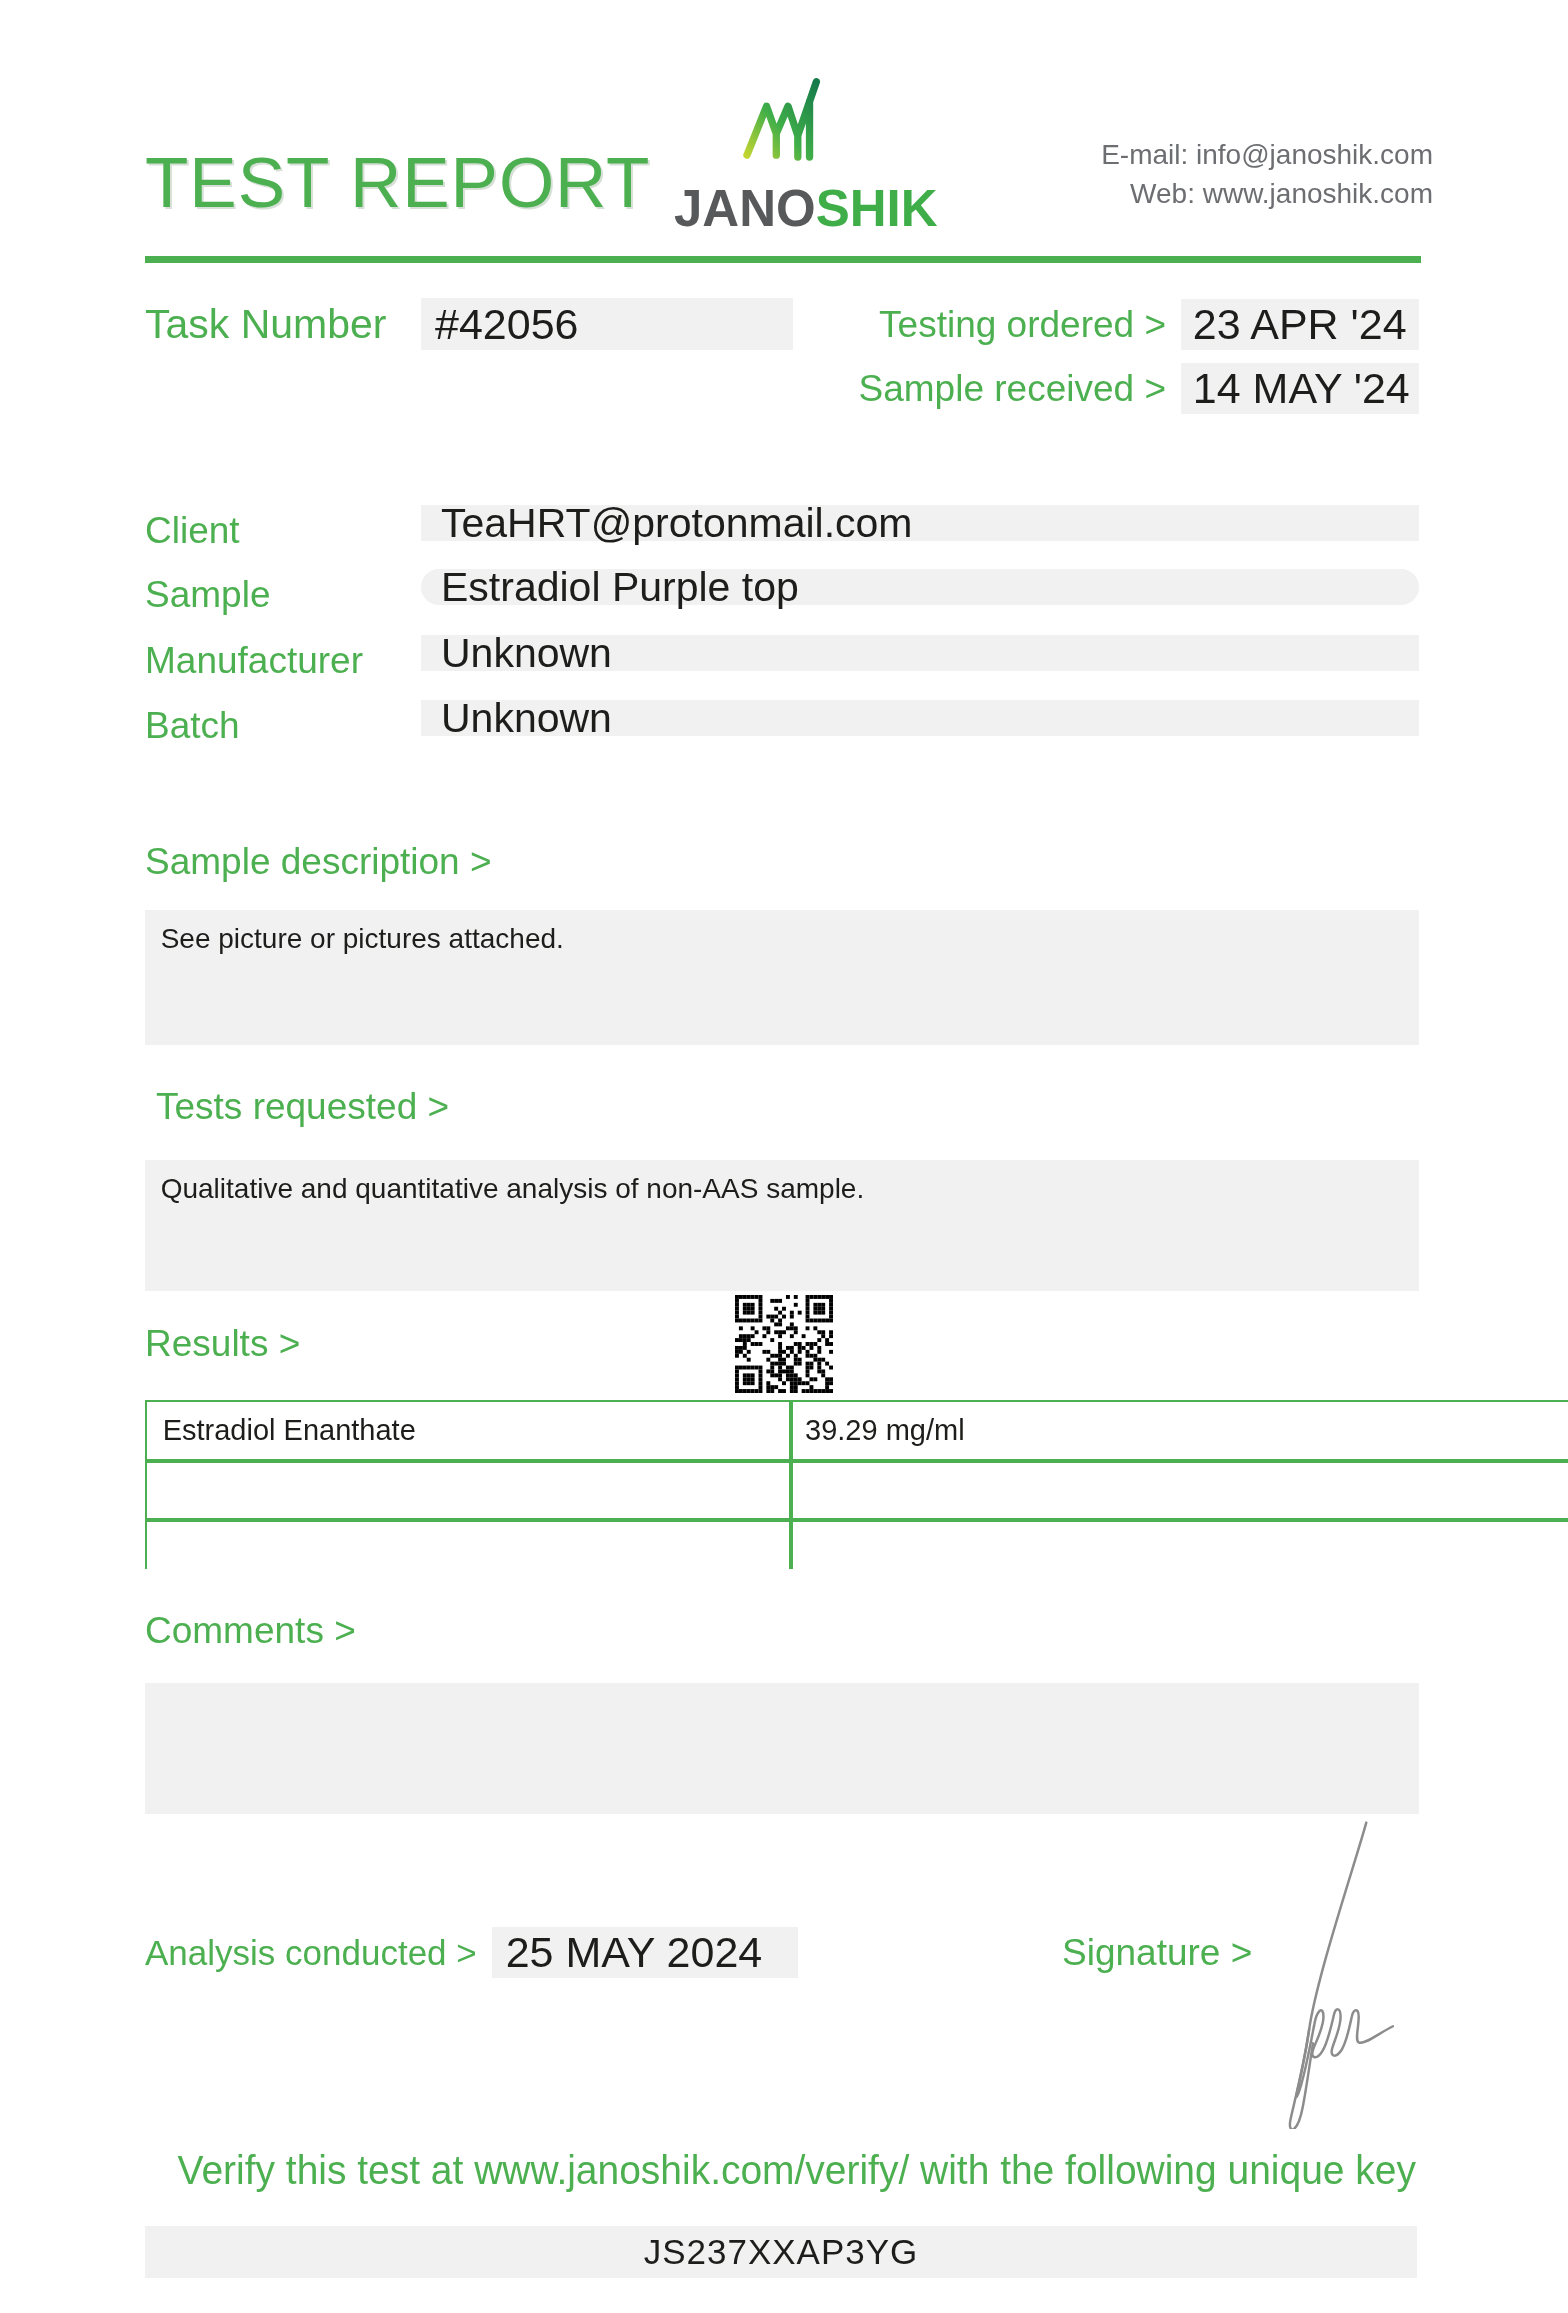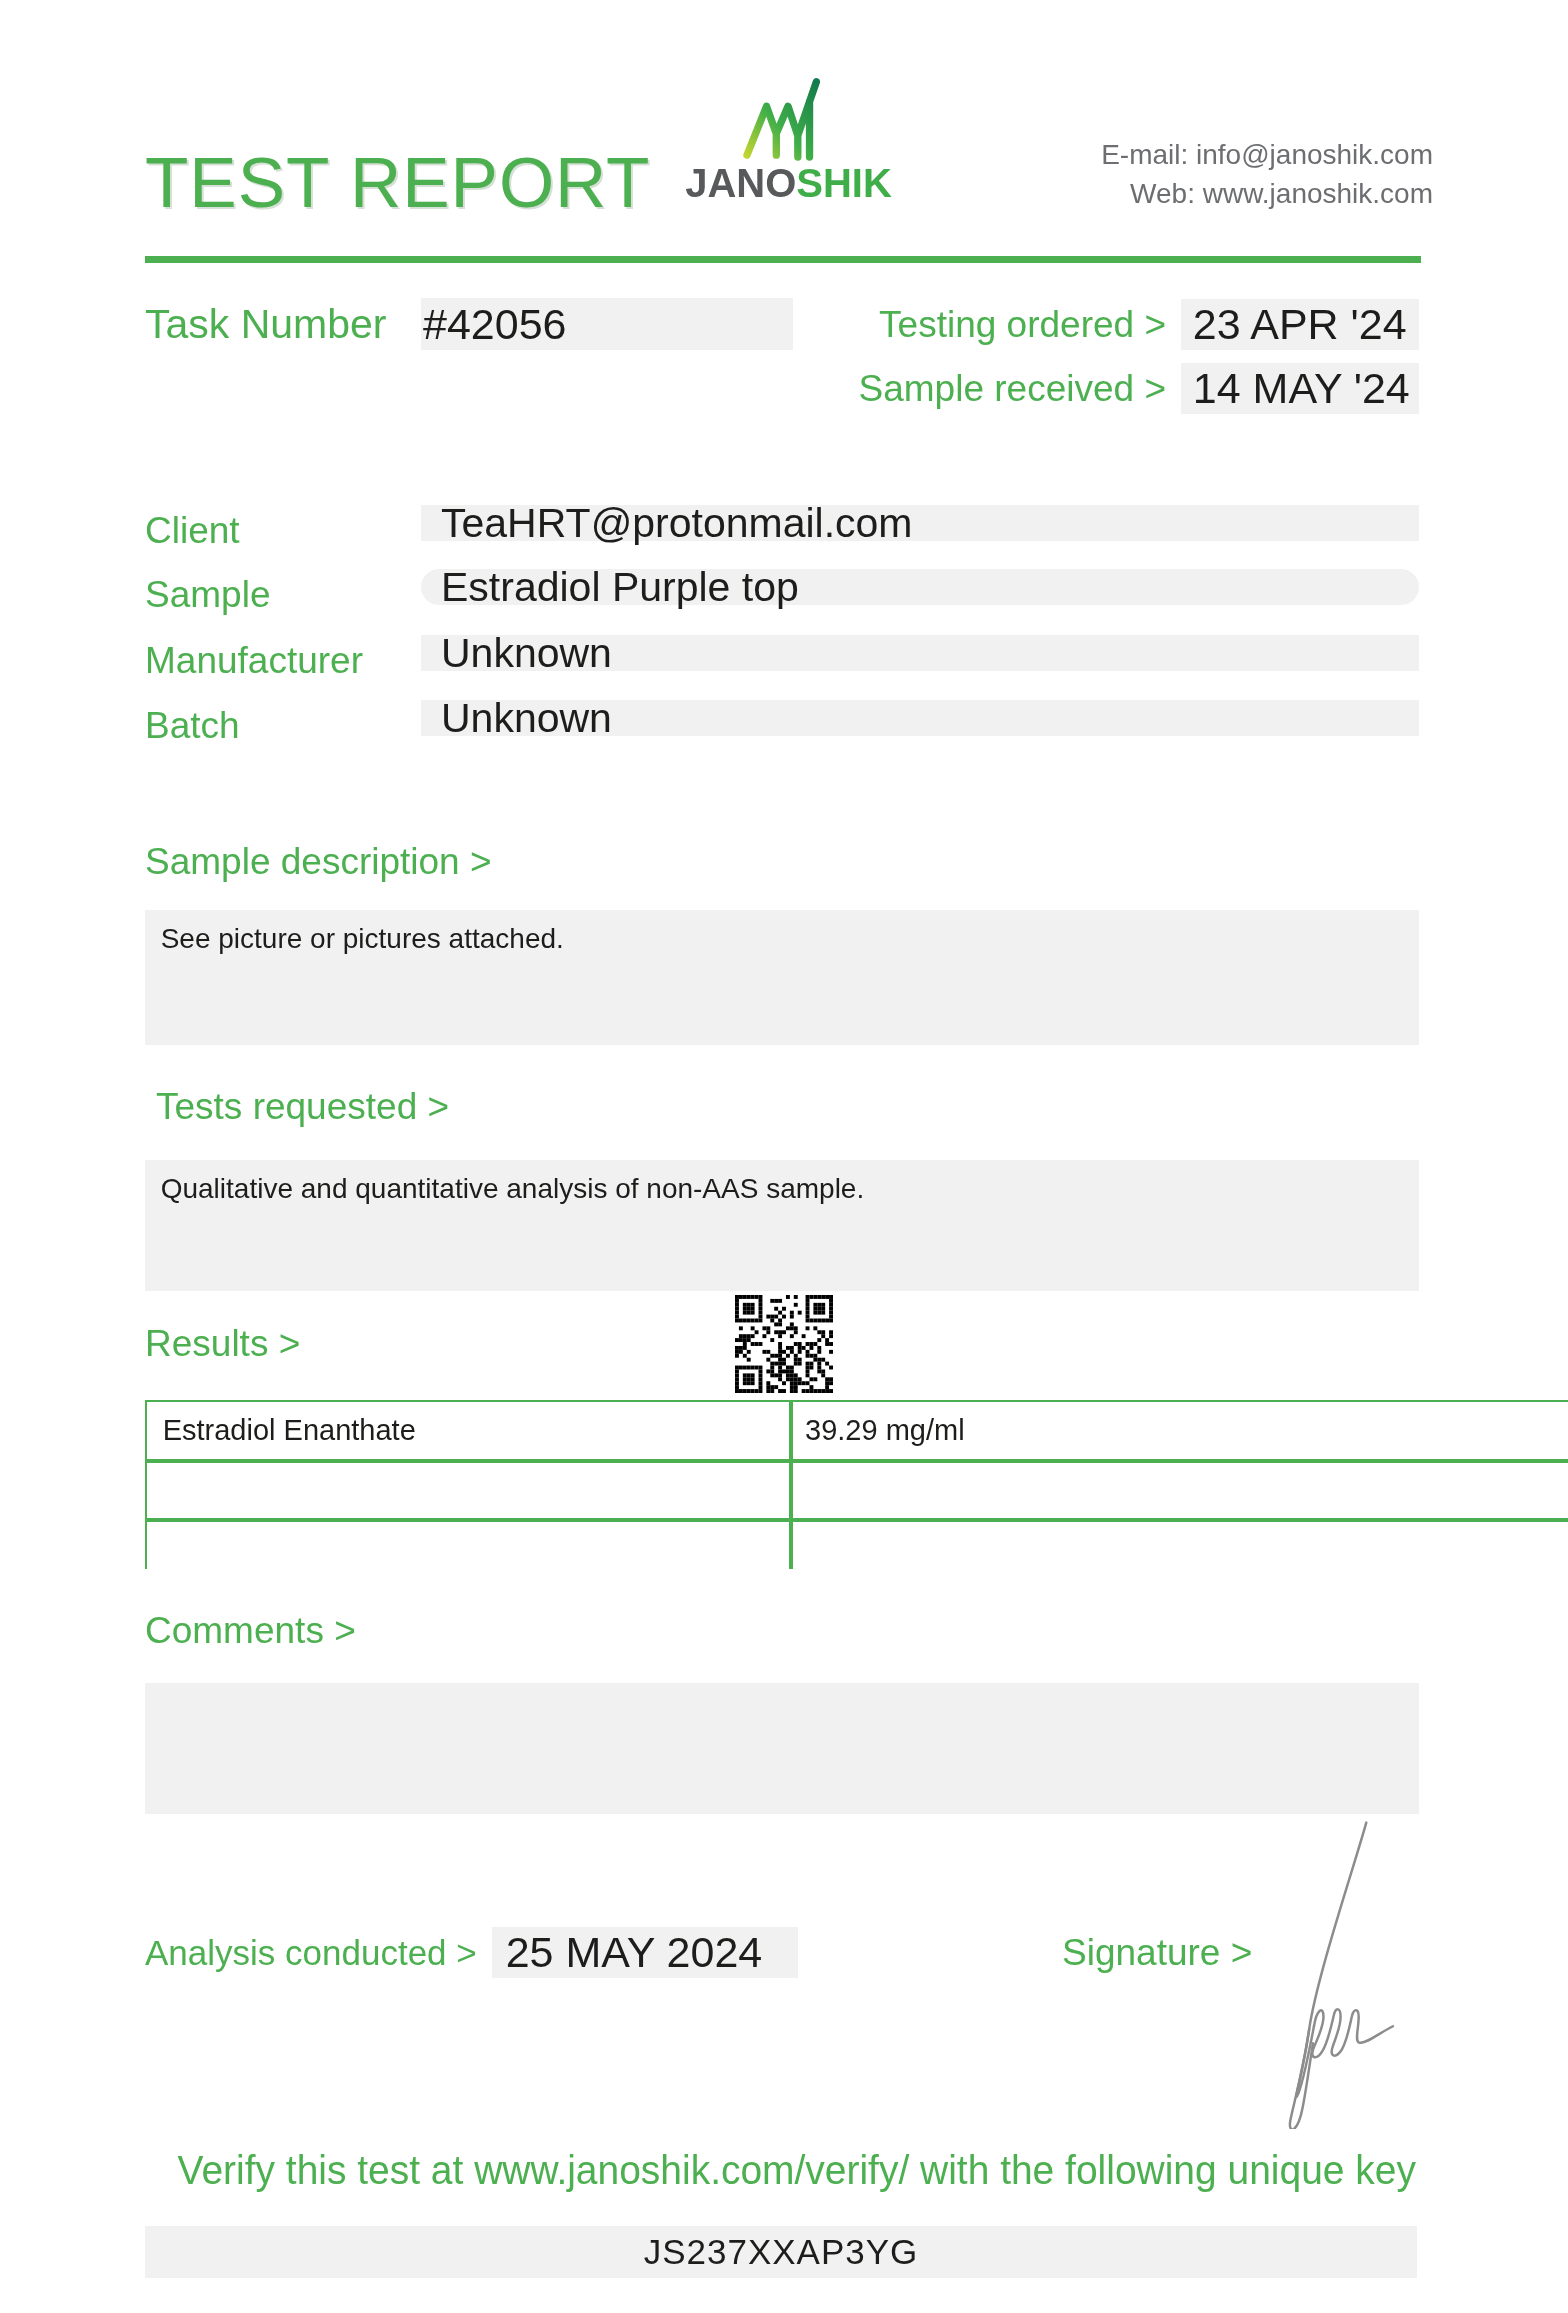--- a/index.html
+++ b/index.html
@@ -9,36 +9,36 @@
   }
   .abs { position:absolute; }
 
   
   .title {
     left:145px; top:147px; font-size:71px; line-height:1; color:#4caf50;
     letter-spacing:1px; text-shadow:2px 2px 0 rgba(90,130,90,0.25); white-space:nowrap;
   }
   .logo { left:674px; top:74px; width:229px; text-align:center; }
   .logo svg { display:block; margin:0 auto; }
-  .logo-text { font-size:40px; font-weight:bold; line-height:1; letter-spacing:0px; margin-top:1px; white-space:nowrap; }
+  .logo-text { font-size:51px; font-weight:bold; line-height:1; letter-spacing:0px; margin-top:21px; white-space:nowrap; }
   .logo-jano { color:#58595b; }
   .logo-shik { color:#3fae49; }
   .contact { right:135px; top:135px; text-align:right; font-size:28px; line-height:39px; color:#6d6e71; }
   .rule { left:145px; top:256px; width:1276px; height:6.9px; background:#4caf50; }
 
   
   .green-label { color:#4caf50; font-size:37px; line-height:1; white-space:nowrap; }
   .heading { color:#4caf50; font-size:37px; line-height:1; white-space:nowrap; }
   .valbox { background:#f1f1f2; display:flex; align-items:center; font-size:43px; color:#1d1d1b; white-space:nowrap; }
   .graybox { background:#f1f1f2; font-size:28px; color:#1d1d1b; }
   .flexlab { display:flex; align-items:center; }
 
   
   .task-label { left:145px; top:298px; height:52px; }
-  .task-box { left:421px; top:298px; width:372px; height:52px; padding-left:2px; box-sizing:border-box; }
+  .task-box { left:421px; top:298px; width:372px; height:52px; padding-left:14px; box-sizing:border-box; }
   .date-label-1 { right:402px; top:299px; height:51px; }
   .date-label-2 { right:402px; top:363px; height:51px; }
   .date-box-1 { left:1181px; top:299px; width:238px; height:51px; padding-left:11.8px; box-sizing:border-box; }
   .date-box-2 { left:1181px; top:363px; width:238px; height:51px; padding-left:11.8px; box-sizing:border-box; }
 
   
   .info-label { left:145px; height:51px; }
   .info-box { left:421px; width:998px; height:36px; padding-left:20px; box-sizing:border-box; font-size:41px; }
 
   

